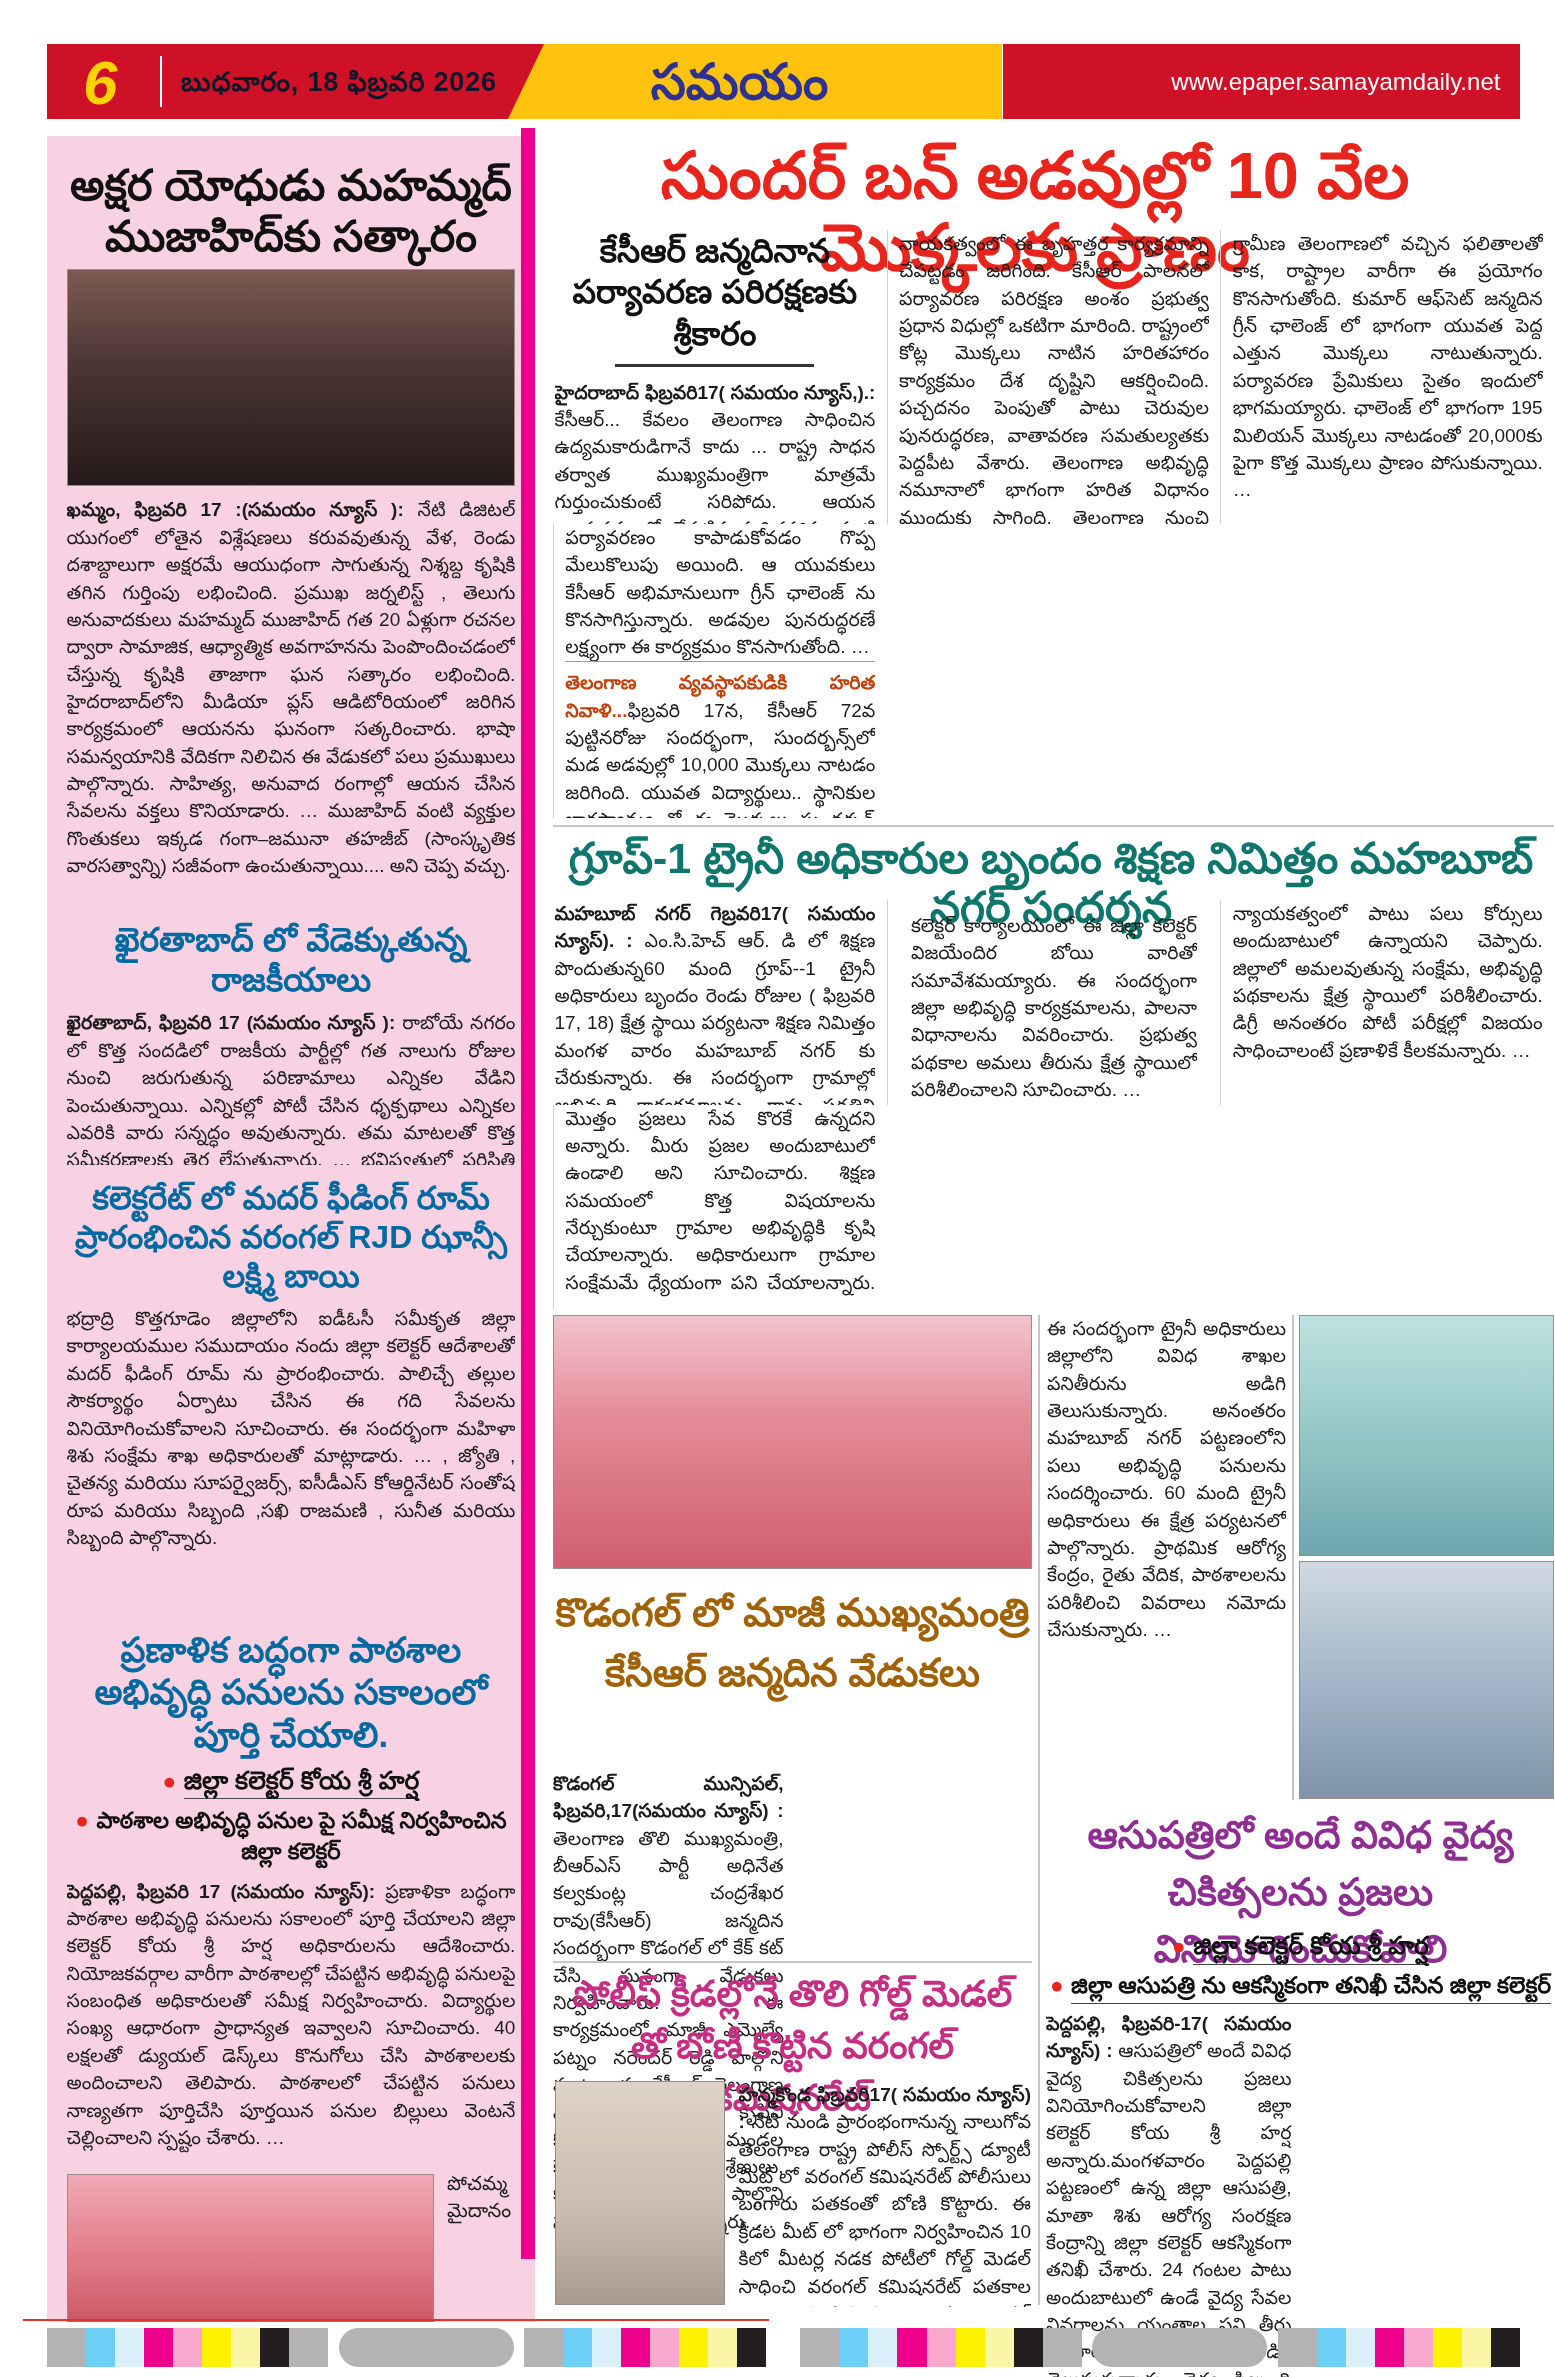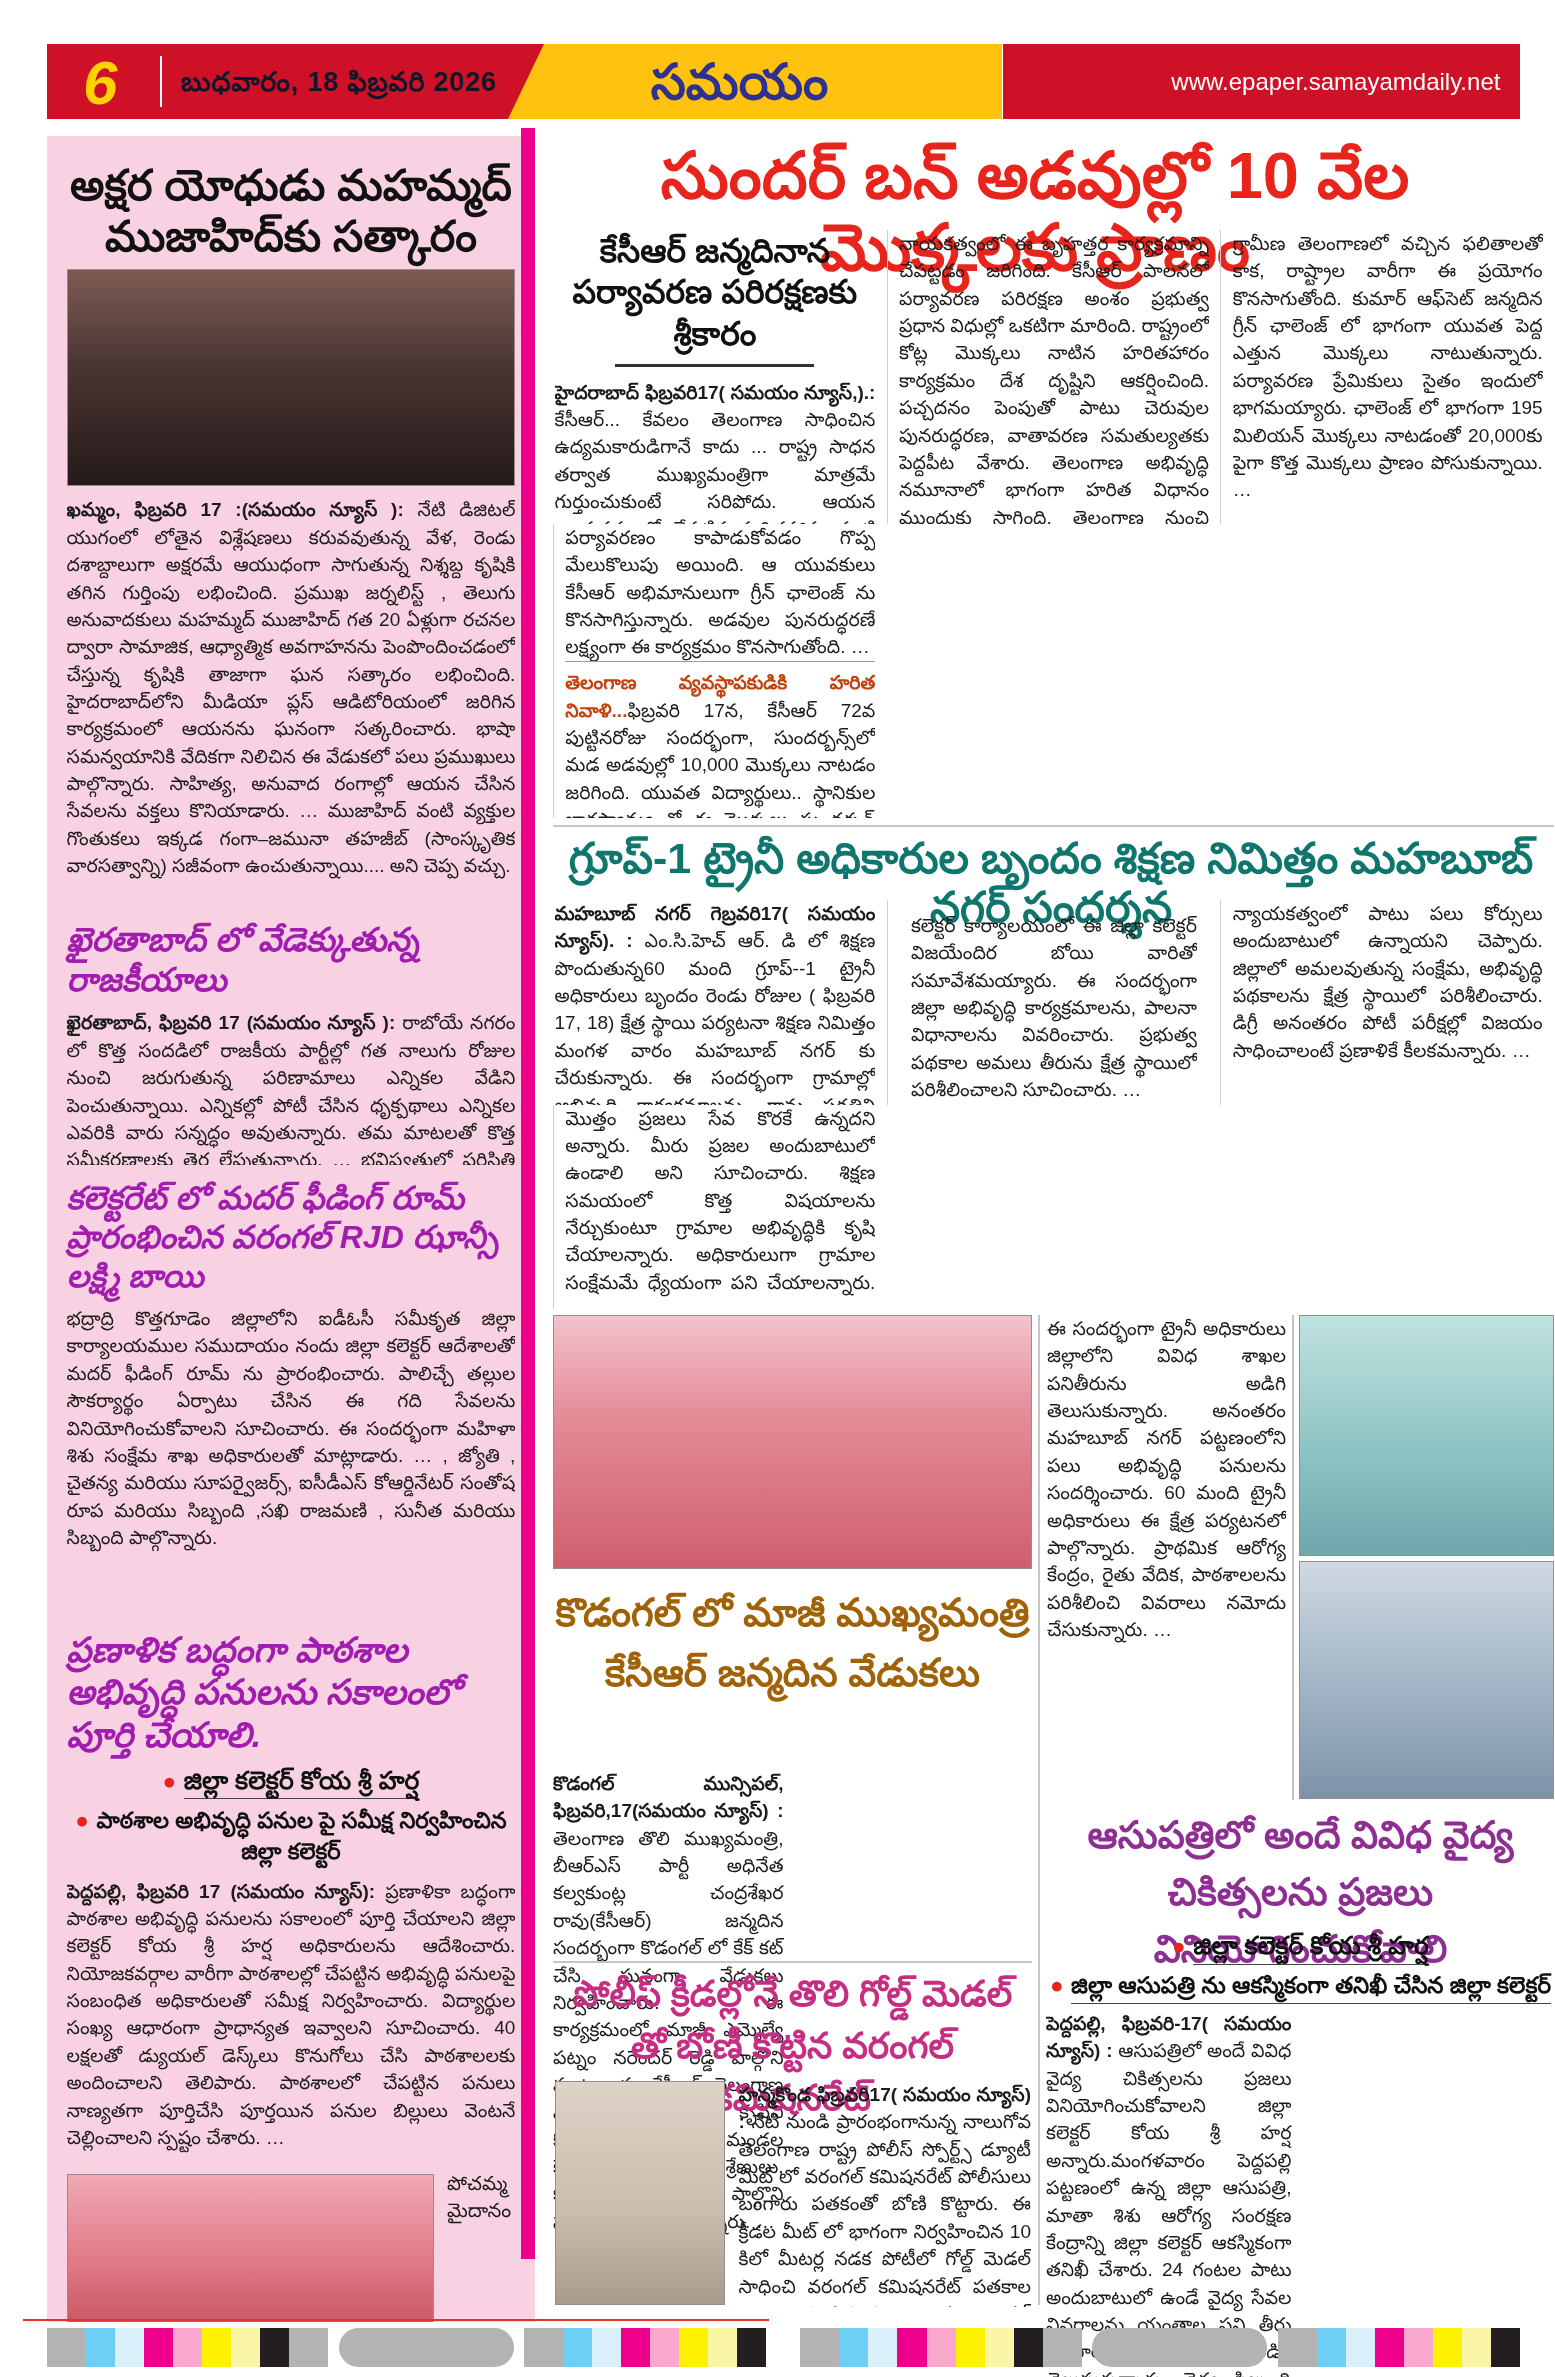--- a/index.html
+++ b/index.html
@@ -22,21 +22,21 @@
   .hairline-h{position:absolute;height:1.5px;background:#c6c6c6;}
   .hairline-v{position:absolute;width:1.5px;background:#c6c6c6;}
   .bullet-line{display:block;text-align:center;font-size:25px;font-weight:700;color:#111;margin:7.5px auto 0;}
   .bullet-line .dot{color:#e8251d;font-size:22.6px;margin-right:7.5px;}
   .u{border-bottom:1.5px solid #444;padding-bottom:4.5px;}
   
   .left-rail{position:absolute;left:47px;top:136px;width:488px;height:2186px;background:#f8d2e2;
              padding:13.5px 19.6px;box-sizing:border-box;overflow:hidden;}
   .accent-strip{position:absolute;left:521px;top:128px;width:13.5px;height:2131px;background:#ec008c;}
   .lr-head1{font-size:43px;line-height:1.18;font-weight:800;text-align:center;color:#111;margin:10.5px 0 7.5px;}
-  .lr-sec{font-size:33px;line-height:1.22;font-weight:800;text-align:left;color:#a21caf;margin:13.5px 0 9px;font-style:italic;}
+  .lr-sec{font-size:33px;line-height:1.22;font-weight:800;text-align:center;color:#0369a1;margin:13.5px 0 9px;}
   .ph{border:0.8px solid #9c8b8b;box-sizing:border-box;}
   .ph-award{width:100%;height:217px;margin:7.5px 0 10.5px;
      background:linear-gradient(180deg,#7c5a52 0%,#4a3533 45%,#241a19 100%);}
   .ph-brs{float:left;width:367px;height:166px;margin:4.5px 13.5px 4.5px 0;
      background:linear-gradient(180deg,#f0a9b4 0%,#e07784 55%,#c4505f 100%);}
   
   .main-headline{position:absolute;left:548px;top:140px;width:974px;text-align:center;
      font-size:65px;font-weight:800;color:#e8251d;line-height:1.1;}
   .cols4{position:absolute;display:grid;grid-template-columns:repeat(3,1fr);}
   .cols4 .col{padding:0 11.3px;border-left:1.5px solid #cfcfcf;overflow:hidden;}

